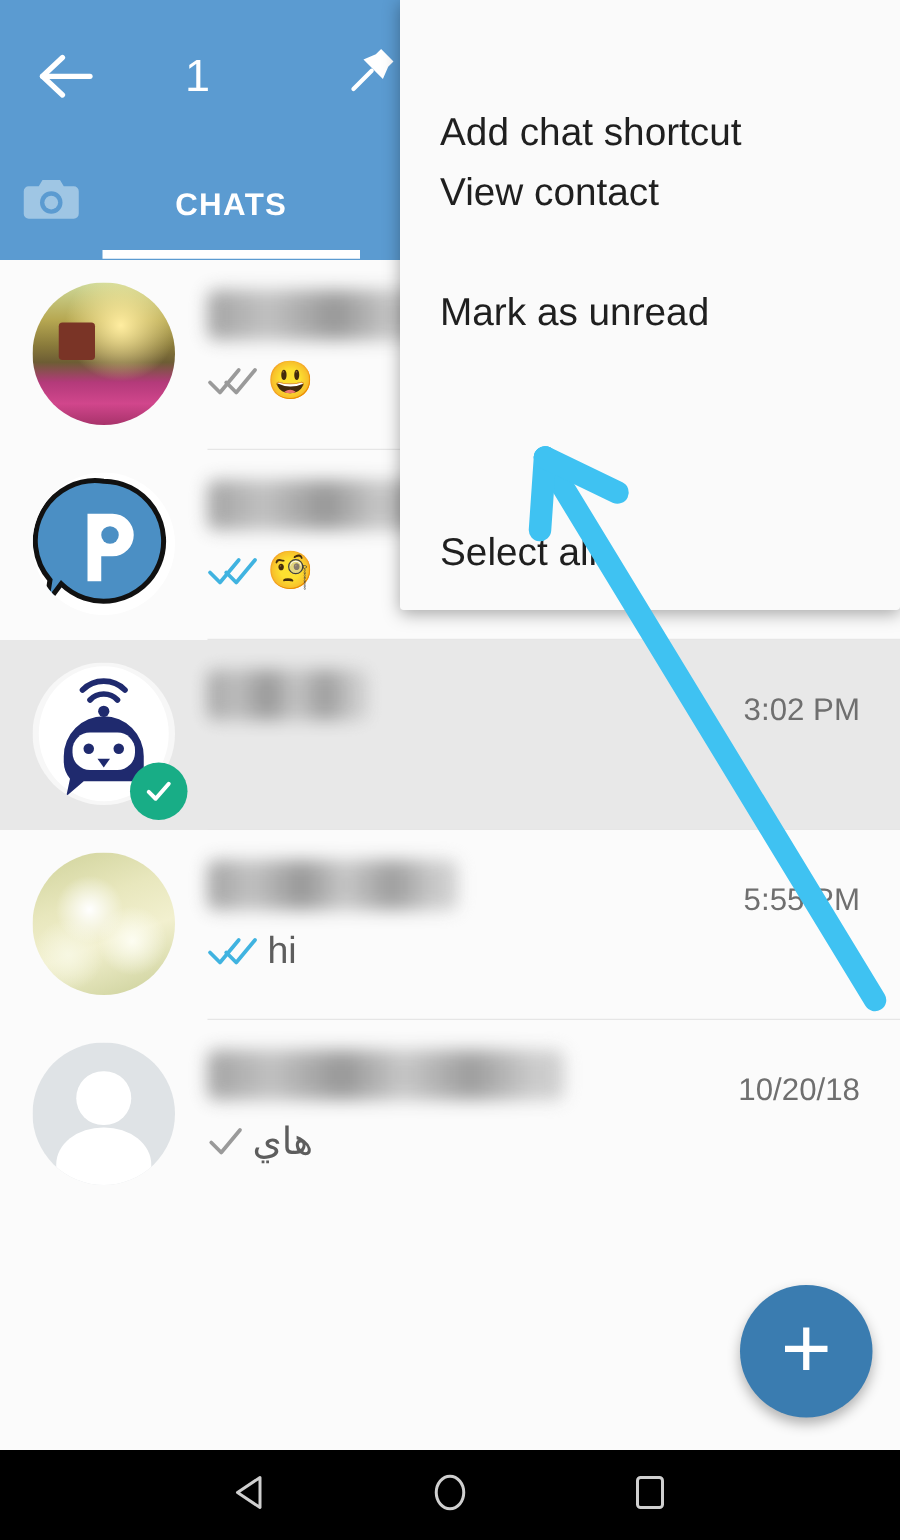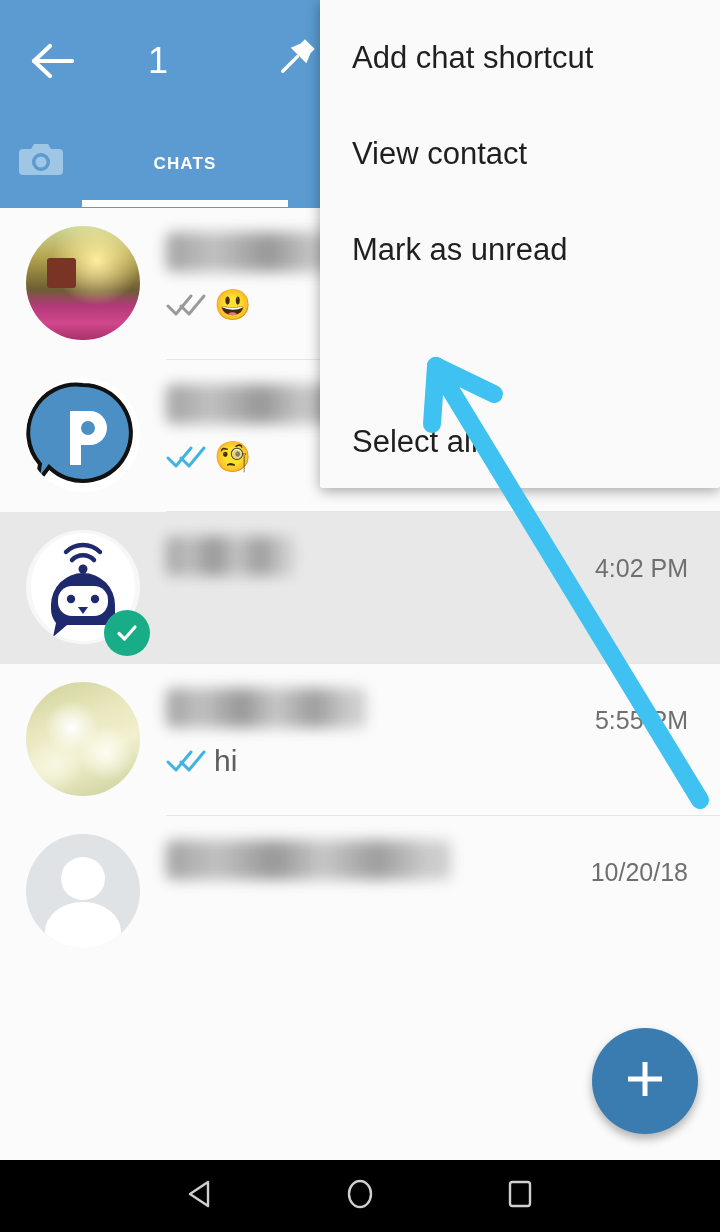--- a/index.html
+++ b/index.html
@@ -66,21 +66,21 @@
     display:flex; align-items:center; justify-content:center;
   }
   #chats-tab {
     position: absolute;
     left: 82px; top: 0px;
     width: 206px; height: 88px;
     display: flex; align-items: center; justify-content: center;
   }
   #chats-tab-label {
     color: #ffffff;
-    font-size: 17px;
+    font-size: 25px;
     font-weight: bold;
     letter-spacing: 1.1px;
   }
   #tab-indicator {
     position: absolute;
     left: 82px; top: 200px;
     width: 206px; height: 7px;
     background: #ffffff;
   }
 
@@ -361,21 +361,21 @@
         </svg>
       </div>
     </div>
     <div class="badge-check">
       <svg width="26" height="26" viewBox="0 0 26 26">
         <path d="M5 13.5 L10.5 19 L21 7" stroke="#ffffff" stroke-width="3.2" fill="none" stroke-linecap="round" stroke-linejoin="round"></path>
       </svg>
     </div>
     <div class="row-body">
       <div class="contact-name" style="width:128px;"></div>
-      <div class="timestamp">4:02 PM</div>
+      <div class="timestamp">3:02 PM</div>
     </div>
     <div class="row-divider"></div>
   </div>
 
   <div class="chat-row" style="top:456px;">
     <div class="avatar">
       <div class="av-flowers"></div>
     </div>
     <div class="row-body">
       <div class="contact-name" style="width:200px;"></div>
@@ -395,35 +395,43 @@
 
   <div class="chat-row" style="top:608px;">
     <div class="avatar">
       <div class="av-default">
         <div class="head"></div>
         <div class="body"></div>
       </div>
     </div>
     <div class="row-body">
       <div class="contact-name" style="width:285px;"></div>
+      <div class="msg-line">
+        <span class="tick">
+          <svg width="30" height="24" viewBox="0 0 30 24">
+            <path d="M3 13 L11 21 L26 3" stroke="#9a9a9a" stroke-width="3" fill="none" stroke-linecap="round" stroke-linejoin="round"></path>
+          </svg>
+        </span>
+        <span class="msg-text rtl">هاي</span>
+      </div>
       <div class="timestamp">10/20/18</div>
     </div>
   </div>
 </div>
 
 <div id="fab">
   <span>
     <svg width="46" height="46" viewBox="0 0 46 46">
       <path d="M23 6 V40 M6 23 H40" stroke="#ffffff" stroke-width="5" stroke-linecap="butt"></path>
     </svg>
   </span>
 </div>
 
 <div id="popup-menu">
-  <div class="menu-item" style="top:10px;">
+  <div class="menu-item" style="top:28px;align-items:flex-end;">
     <span>Add chat shortcut</span>
   </div>
   <div class="menu-item" style="top:106px;text-align:center;">
     <span>View contact</span>
   </div>
   <div class="menu-item" style="top:202px;">
     <span>Mark as unread</span>
   </div>
   <div class="menu-item" style="top:394px;">
     <span>Select all</span>

